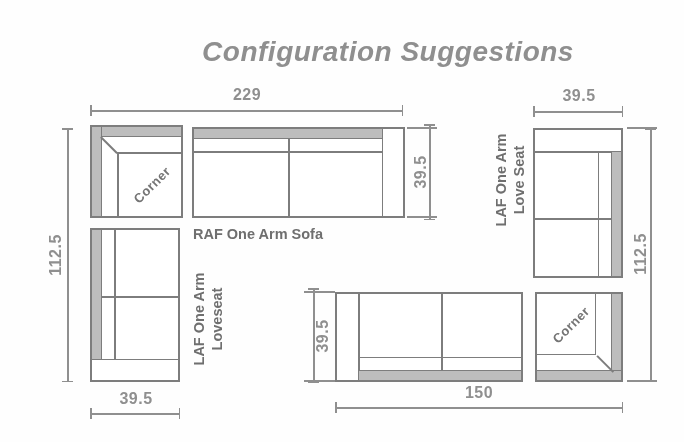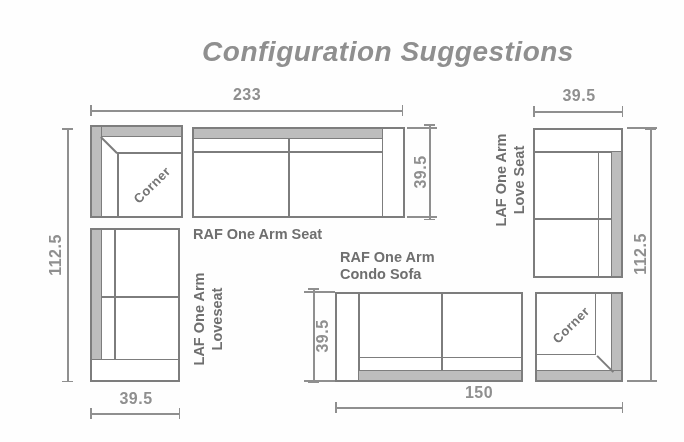--- a/index.html
+++ b/index.html
@@ -66,28 +66,28 @@
     <div class="ln" style="left:94px;top:10px;bottom:0;width:1.5px;"></div>
   </div>
 
   <div class="piece" style="left:90px;top:228px;width:90px;height:154px;">
     <div class="strip br" style="left:0;top:0;width:10px;bottom:20px;"></div>
     <div class="ln" style="left:22px;top:0;bottom:20px;width:1.5px;"></div>
     <div class="ln" style="left:0;bottom:20px;right:0;height:1.5px;"></div>
     <div class="ln" style="left:10px;top:66px;right:0;height:1.5px;"></div>
   </div>
 
-  <div class="plabel" style="left:193px;top:226px;">RAF One Arm Seat</div>
+  <div class="plabel" style="left:193px;top:226px;">RAF One Arm Sofa</div>
   <div class="vlabel" style="left:208px;top:319px;">
     <span style="display:block;">LAF One Arm</span>
     <span style="display:block;">Loveseat</span>
   </div>
 
   <div class="dimh" style="left:90px;top:110px;width:313px;"></div>
-  <div class="dimnum h" style="left:247px;top:86px;">233</div>
+  <div class="dimnum h" style="left:247px;top:86px;">229</div>
 
   <div class="dimv" style="left:67px;top:128px;height:254px;"></div>
   <div class="dimnum v" style="left:56px;top:255px;">112.5</div>
 
   <div class="ext" style="left:407px;top:127px;width:30px;"></div>
   <div class="ext" style="left:407px;top:216px;width:30px;"></div>
   <div class="dimv" style="left:429px;top:124px;height:96px;"></div>
   <div class="dimnum v" style="left:421px;top:172px;">39.5</div>
 
   <div class="dimh" style="left:90px;top:413px;width:90px;"></div>
@@ -113,24 +113,20 @@
     <div class="ln" style="left:21px;top:0;bottom:0;width:1.5px;"></div>
     <div class="strip bt" style="left:22px;bottom:0;right:0;height:10px;"></div>
     <div class="ln" style="left:22px;bottom:22px;right:0;height:1.5px;"></div>
     <div class="ln" style="left:104px;top:0;bottom:10px;width:1.5px;"></div>
   </div>
 
   <div class="vlabel" style="left:510px;top:180px;">
     <span style="display:block;">LAF One Arm</span>
     <span style="display:block;">Love Seat</span>
   </div>
-  <div class="plabel" style="left:340px;top:249px;">
-    <span style="display:block;">RAF One Arm</span>
-    <span style="display:block;">Condo Sofa</span>
-  </div>
 
   <div class="dimh" style="left:533px;top:111px;width:90px;"></div>
   <div class="dimnum h" style="left:579px;top:87px;">39.5</div>
 
   <div class="ext" style="left:627px;top:127px;width:30px;"></div>
   <div class="ext" style="left:627px;top:380px;width:30px;"></div>
   <div class="dimv" style="left:650px;top:128px;height:253px;"></div>
   <div class="dimnum v" style="left:641px;top:254px;">112.5</div>
 
   <div class="ext" style="left:304px;top:291px;width:31px;"></div>

